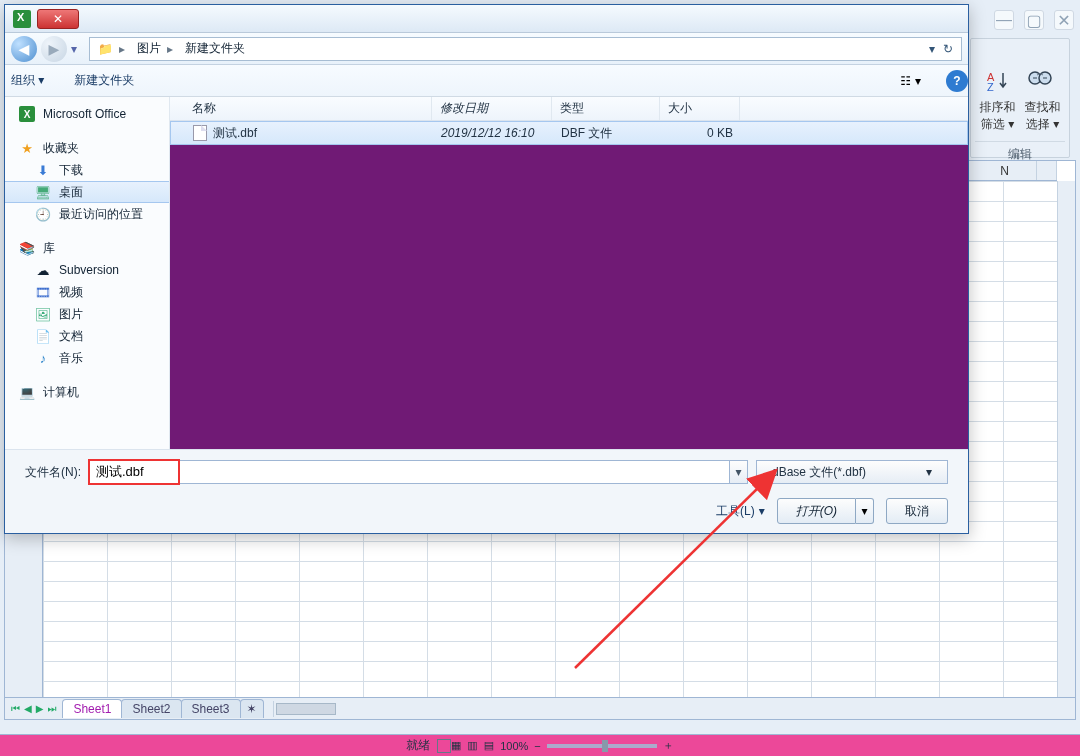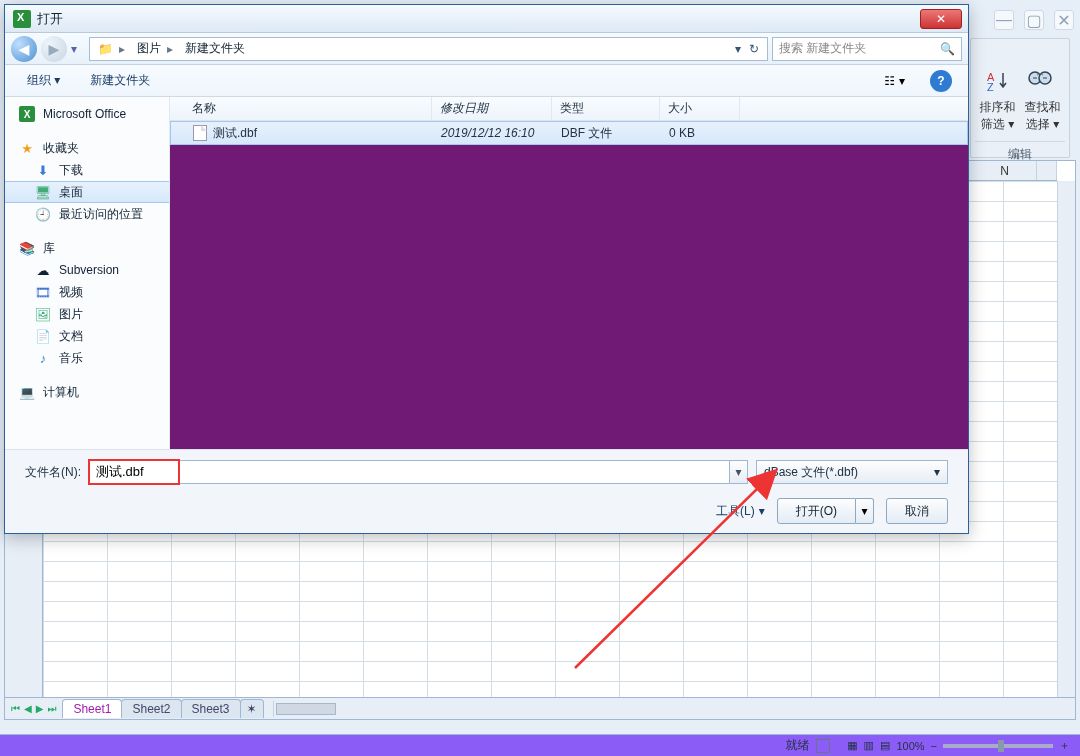--- a/index.html
+++ b/index.html
@@ -28,21 +28,21 @@
     background-image:linear-gradient(to right,#d4dde6 1px,transparent 1px),linear-gradient(to bottom,#d4dde6 1px,transparent 1px);
     background-size:64px 20px; }
   .vscroll { position:absolute; right:0; top:20px; bottom:22px; width:18px; background:#e7eef6; border-left:1px solid #c4d2e1; }
   .sheet-tabs { position:absolute; left:0; right:0; bottom:0; height:22px; background:#e7eef6; display:flex; align-items:center; border-top:1px solid #9fb6d4;}
   .navtri { display:flex; gap:4px; padding:0 6px; color:#3a5;}
   .navtri span{ font-size:10px; color:#2a6; cursor:pointer;}
   .tab { padding:2px 10px; border:1px solid #9fb6d4; border-bottom:none; background:#fff; margin-right:-1px; border-top-left-radius:4px;border-top-right-radius:4px; color:#a21caf;}
   .tab.inactive{ background:#dbe6f1; color:#446;}
   .hscroll { flex:1; height:16px; margin-left:10px; background:#e7eef6; border-left:1px solid #c4d2e1; position:relative;}
   .hscroll .thumb{ position:absolute; left:2px; top:2px; height:12px; width:60px; background:#cfd8e3; border:1px solid #a7b8c8;}
-  .statusbar { position:absolute; left:0; right:0; bottom:0; height:22px; background:#8b5cf6; border-top:1px solid #9fb6d4; display:flex; align-items:center; padding:0 10px; color:#234; justify-content:flex-end;gap:17px;}
+  .statusbar { position:absolute; left:0; right:0; bottom:0; height:22px; background:#ec4899; border-top:1px solid #9fb6d4; display:flex; align-items:center; padding:0 10px; color:#234; justify-content:center;}
   .zoomctl{ display:flex; align-items:center; gap:6px; font-size:11px;}
   .zoomctl .bar{ width:110px; height:4px; background:#aac; position:relative;}
   .zoomctl .bar .k{ position:absolute; left:50%; top:-4px; width:6px; height:12px; background:#89a;}
   
   
   .dialog { position:absolute; left:4px; top:4px; width:965px; height:530px; background:#fff; border:1px solid #2a5fa0; box-shadow:0 4px 16px rgba(0,0,0,.25); }
   .titlebar { height:28px; background:linear-gradient(#f5fafe,#dde9f5); display:flex; align-items:center; padding:0 2px; border-bottom:1px solid #b9c9da;}
   .titlebar .ticon{ width:18px;height:18px;margin:0 6px;background:#2a8f3c;border-radius:2px;position:relative;}
   .titlebar .ticon::after{content:"X";position:absolute;color:#fff;font-weight:bold;font-size:11px;left:4px;top:1px;}
   .titlebar .ttitle{ flex:1; color:#123; font-size:13px;}
@@ -52,21 +52,21 @@
   .navback{ width:26px;height:26px;border-radius:50%;background:radial-gradient(circle at 30% 30%,#bfe0ff,#4e8fd0);display:flex;align-items:center;justify-content:center;color:#fff;font-size:14px;cursor:pointer;}
   .navback.dis{ background:radial-gradient(circle at 30% 30%,#eef4fa,#c8d6e4); color:#9ab;}
   .navdd{ width:14px;color:#56a;cursor:pointer;}
   .pathbox{ flex:1; height:24px; border:1px solid #a7bdd3; background:#fff; display:flex; align-items:center; padding:0 2px;}
   .pathseg{ display:flex;align-items:center; padding:0 6px; color:#123; gap:6px;}
   .pathseg .chev{ color:#678;}
   .pathbox .refresh{ margin-left:auto; padding:0 6px; color:#357; display:flex; align-items:center; gap:8px;}
   .searchbox{ width:190px;height:24px;border:1px solid #a7bdd3;background:#fff;display:flex;align-items:center;padding:0 6px;color:#888; gap:6px;}
   .searchbox .mag{ margin-left:auto; color:#5b87b8;}
 
-  .toolrow { height:32px; display:flex; align-items:center; background:linear-gradient(#f7fbff,#eef5fc); border-bottom:1px solid #d0dae4; padding:0 16px; gap:18px;}
+  .toolrow { height:32px; display:flex; align-items:center; background:linear-gradient(#f7fbff,#eef5fc); border-bottom:1px solid #d0dae4; padding:0 0; gap:18px;}
   .toolrow .tbtn{ color:#1a3c66; cursor:pointer; padding:2px 6px;}
   .toolrow .spacer{ flex:1;}
   .toolrow .viewbtn{ display:flex; align-items:center; gap:4px; border:1px solid transparent; padding:2px 6px;}
   .toolrow .helpbtn{ width:22px;height:22px;border-radius:50%;background:#2e7bd1;color:#fff;display:flex;align-items:center;justify-content:center;font-weight:bold;cursor:pointer;}
 
   .body { position:absolute; left:0; right:0; top:92px; bottom:84px; display:flex;}
   .navpane{ width:165px; background:#fafcfe; border-right:1px solid #e0e8f0; padding:6px 0; overflow:hidden;}
   .np-item{ display:flex; align-items:center; gap:8px; height:22px; padding:0 14px; color:#123;}
   .np-item.sel{ background:linear-gradient(#e7f1fd,#d6e8fb); border:1px solid #a5c7ef; border-left:none; border-right:none;}
   .np-item .ico{ width:16px;height:16px;display:flex;align-items:center;justify-content:center;font-size:13px;}
@@ -75,37 +75,37 @@
   
   .filepane{ flex:1; background:#701a75; position:relative;}
   .fp-head{ display:flex; height:24px; align-items:center; background:linear-gradient(#f9fcff,#eef4fb); border-bottom:1px solid #dbe4ee; color:#234; padding-left:14px;}
   .fp-head .col{ border-right:1px solid #e0e8f0; padding:0 8px; height:100%; display:flex; align-items:center;}
   .fp-row{ display:flex; height:24px; align-items:center; padding-left:14px; color:#234;}
   .fp-row.sel{ background:linear-gradient(#e7f1fd,#d6e8fb); border:1px solid #a5c7ef;}
   .fp-row .col{ padding:0 8px;}
   .c-name{ width:248px; display:flex; align-items:center; gap:6px;}
   .c-date{ width:120px;font-style:italic;}
   .c-type{ width:108px;}
-  .c-size{ width:80px; }
+  .c-size{ width:80px; text-align:right;}
   .fileico{ width:14px;height:16px;border:1px solid #99a;background:#fff;position:relative;}
   .fileico::after{content:"";position:absolute;right:-1px;top:-1px;border:3px solid transparent;border-left-color:#dde;border-bottom-color:#dde;}
 
   .footer{ position:absolute; left:0; right:0; bottom:0; height:84px; background:#f2f6fa; border-top:1px solid #dbe4ee; padding:10px 20px;}
   .fn-row{ display:flex; align-items:center; gap:8px; margin-bottom:14px;}
   .fn-label{ color:#234;}
   .fn-input{ flex:1; height:24px; border:1px solid #9fb6d4; background:#fff; padding:2px 6px; font-size:13px;}
   .fn-input-wrap{ position:relative; flex:1; display:flex;}
   .fn-highlight{ position:absolute; left:-1px; top:-1px; height:26px; width:92px; border:2px solid #e33; pointer-events:none;}
   .fn-dd{ width:18px; border:1px solid #9fb6d4; border-left:none; background:linear-gradient(#fdfdfd,#e6edf5); display:flex;align-items:center;justify-content:center;color:#456;cursor:pointer;}
-  .type-select{ width:192px; height:24px; border:1px solid #9fb6d4; background:linear-gradient(#fdfdfd,#e6edf5); display:flex; align-items:center; padding:0 7px; justify-content:space-between; cursor:pointer; color:#234;}
+  .type-select{ width:192px; height:24px; border:1px solid #9fb6d4; background:linear-gradient(#fdfdfd,#e6edf5); display:flex; align-items:center; padding:0 15px; justify-content:space-between; cursor:pointer; color:#234;}
   .btn-row{ display:flex; justify-content:flex-end; align-items:center; gap:12px;}
   .linkbtn{ color:#1a3c66; cursor:pointer; display:flex; align-items:center; gap:4px;}
   .btn{ height:26px; padding:0 18px; border:1px solid #8ea8c4; background:linear-gradient(#fdfdfd,#e3ecf5); border-radius:3px; cursor:pointer; color:#123; display:flex; align-items:center;}
   .splitbtn{ display:flex;}
-  .splitbtn .btn{ border-top-right-radius:0;border-bottom-right-radius:0;}
+  .splitbtn .btn{ border-top-right-radius:0;border-bottom-right-radius:0;font-style:italic;}
   .splitbtn .dd{ width:18px; border:1px solid #8ea8c4; border-left:none; border-top-right-radius:3px;border-bottom-right-radius:3px; background:linear-gradient(#fdfdfd,#e3ecf5); display:flex;align-items:center;justify-content:center;cursor:pointer;}
 
   
   .arrow-svg{ position:absolute; left:0; top:0; pointer-events:none;}
 </style>
 </head>
 <body>
 
 <div class="app-bg"></div>
 
@@ -196,21 +196,20 @@
     <span class="bar">
         <span class="k"></span>
       </span>
     <span>＋</span>
   </span>
 </div>
 
 <div class="dialog">
   <div class="titlebar">
     <div class="ticon"></div>
-    <div class="ttitle">打开</div>
     <div class="closebtn">✕</div>
   </div>
 
   <div class="navrow">
     <div class="navback">◀</div>
     <div class="navback dis">▶</div>
     <div class="navdd">▾</div>
     <div class="pathbox">
       <span class="pathseg">
           <span>📁</span>
@@ -220,24 +219,20 @@
           <span>图片</span>
           <span class="chev">▸</span>
         </span>
       <span class="pathseg">
           <span>新建文件夹</span>
         </span>
       <span class="refresh">
           <span class="chev">▾</span>
           <span>↻</span>
         </span>
-    </div>
-    <div class="searchbox">
-      <span>搜索 新建文件夹</span>
-      <span class="mag">🔍</span>
     </div>
   </div>
 
   <div class="toolrow">
     <span class="tbtn">组织 ▾</span>
     <span class="tbtn">新建文件夹</span>
     <span class="spacer"></span>
     <span class="viewbtn">
         <span>☷</span>
         <span>▾</span>

